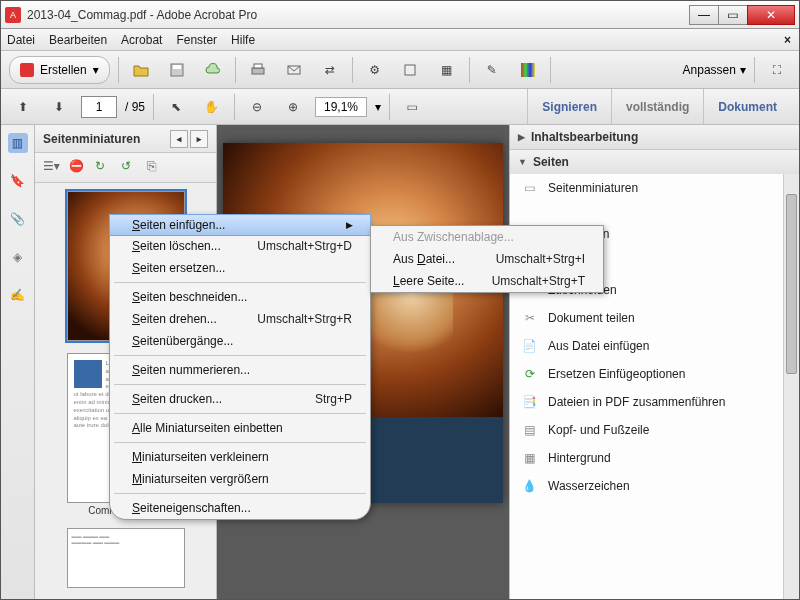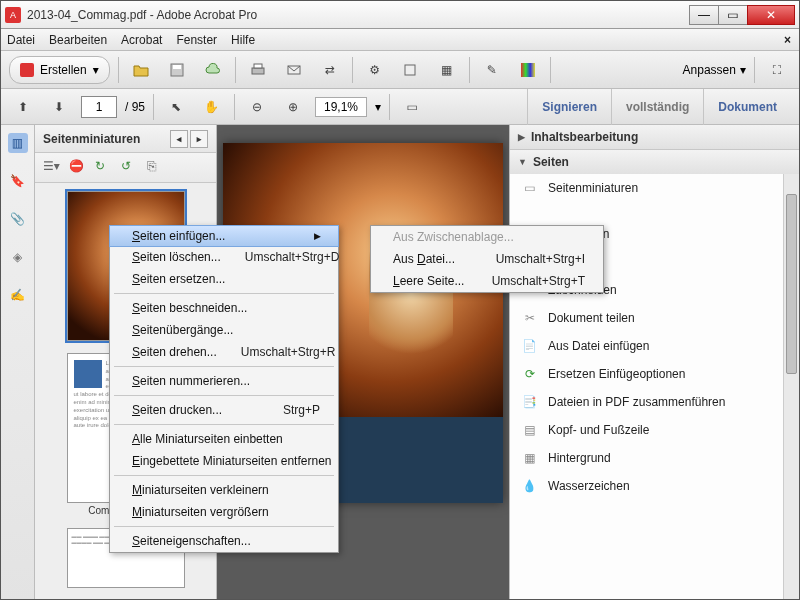--- a/index.html
+++ b/index.html
@@ -69,21 +69,21 @@
 .accitem .aicon { width:16px; height:16px; display:flex; align-items:center; justify-content:center;}
 
 
 .ctxmenu { position:absolute; background:#f4f4f4; border:1px solid #9a9a9a; box-shadow:2px 2px 6px rgba(0,0,0,.3); font-size:12px; z-index:50;}
 .ctxmenu .row { height:22px; display:flex; align-items:center; padding: 0 18px 0 22px; white-space:nowrap; color:#111;}
 .ctxmenu .row.hl { background:linear-gradient(#cfe3ff,#a8c8f0); border:1px solid #7aa7e0; margin:-1px; padding-right:17px;}
 .ctxmenu .row .sc { margin-left:auto; padding-left:24px; color:#222;}
 .ctxmenu .row.dis { color:#9a9a9a; }
 .ctxmenu .sep { height:1px; background:#c7c7c7; margin:3px 4px; }
 .ctxmenu .arrow { margin-left:auto; padding-left:20px; font-size:9px; }
-#ctx1 { left:108px; top:224px; width:230px; }
+#ctx1 { left:108px; top:213px; width:262px;border-radius:17px; }
 #ctx2 { left:369px; top:224px; width:234px;}
 
 u { text-decoration: underline; }
 .scrollbar-v { position:absolute; right:0; top:0; bottom:0; width:16px; background:#e9e9e9; border-left:1px solid #ccc;}
 .sbv-thumb { position:absolute; left:2px; right:2px; background:#c4c4c4; border:1px solid #999; border-radius:2px;}
 </style>
 </head>
 <body>
 
 <div class="titlebar">
@@ -321,41 +321,38 @@
       <span class="sc">Umschalt+Strg+D</span>
     </div>
     <div class="row">
       <span><u>S</u>eiten ersetzen...</span>
     </div>
     <div class="sep"></div>
     <div class="row">
       <span><u>S</u>eiten beschneiden...</span>
     </div>
     <div class="row">
-      <span><u>S</u>eitenübergänge...</span>
-    </div>
-    <div class="row">
       <span><u>S</u>eiten drehen...</span>
       <span class="sc">Umschalt+Strg+R</span>
     </div>
+    <div class="row">
+      <span><u>S</u>eitenübergänge...</span>
+    </div>
     <div class="sep"></div>
     <div class="row">
       <span><u>S</u>eiten nummerieren...</span>
     </div>
     <div class="sep"></div>
     <div class="row">
       <span><u>S</u>eiten drucken...</span>
       <span class="sc">Strg+P</span>
     </div>
     <div class="sep"></div>
     <div class="row">
       <span><u>A</u>lle Miniaturseiten einbetten</span>
-    </div>
-    <div class="row">
-      <span><u>E</u>ingebettete Miniaturseiten entfernen</span>
     </div>
     <div class="sep"></div>
     <div class="row">
       <span><u>M</u>iniaturseiten verkleinern</span>
     </div>
     <div class="row">
       <span><u>M</u>iniaturseiten vergrößern</span>
     </div>
     <div class="sep"></div>
     <div class="row">

